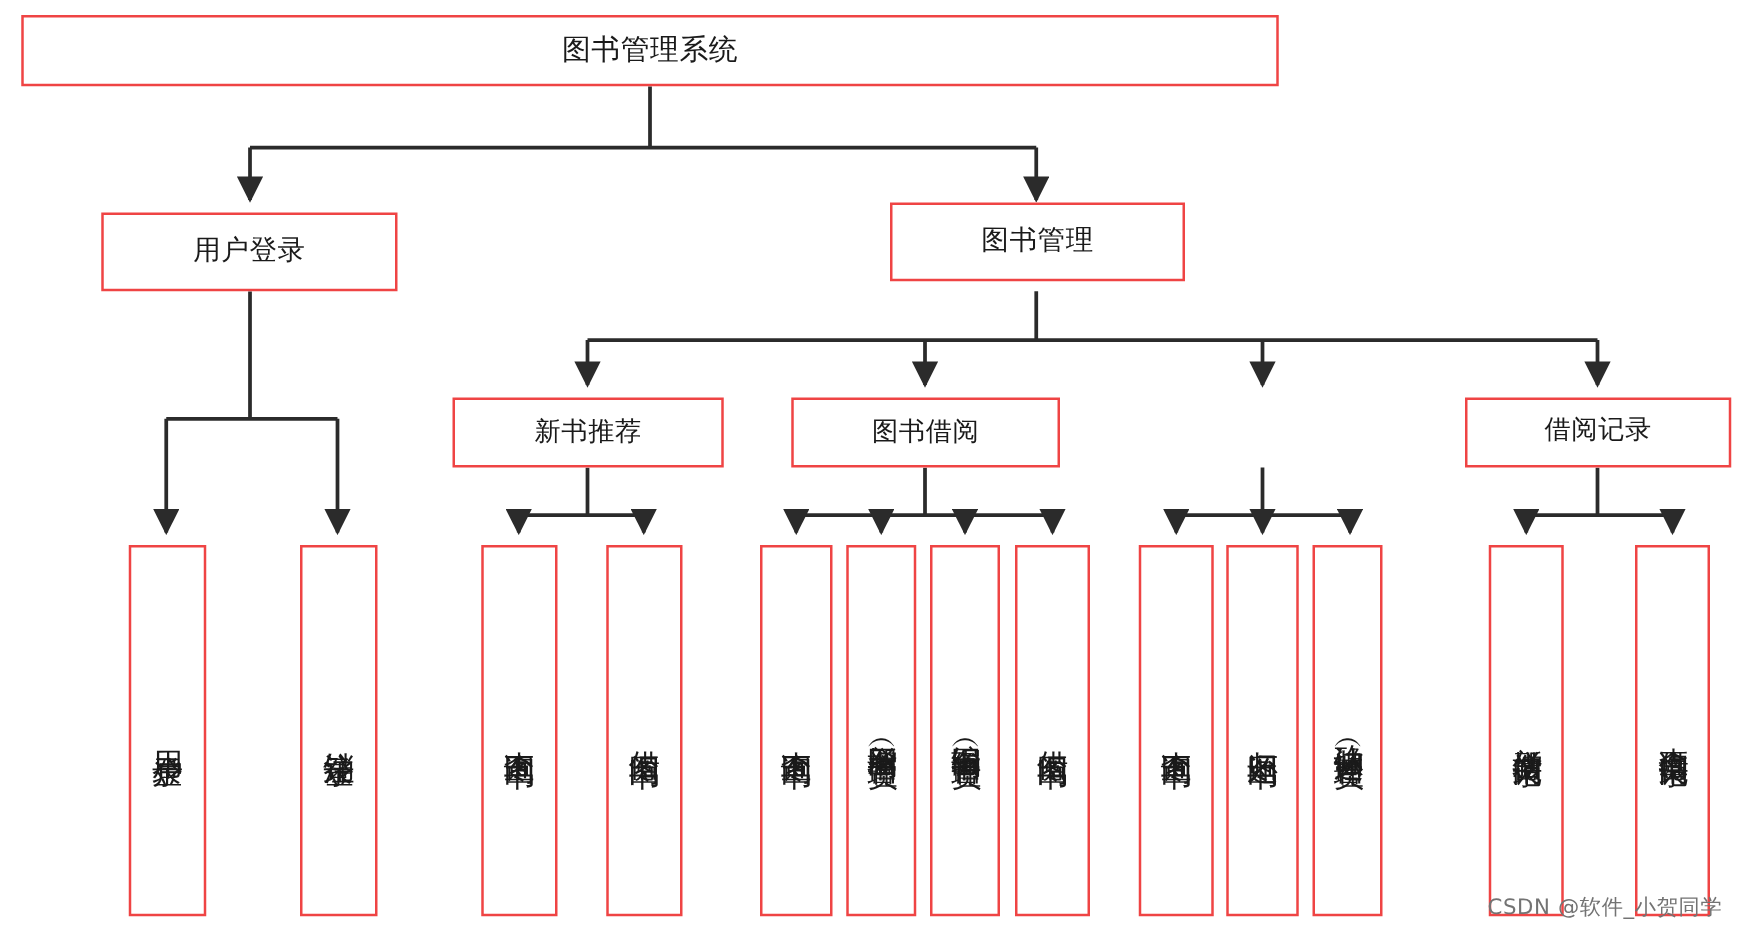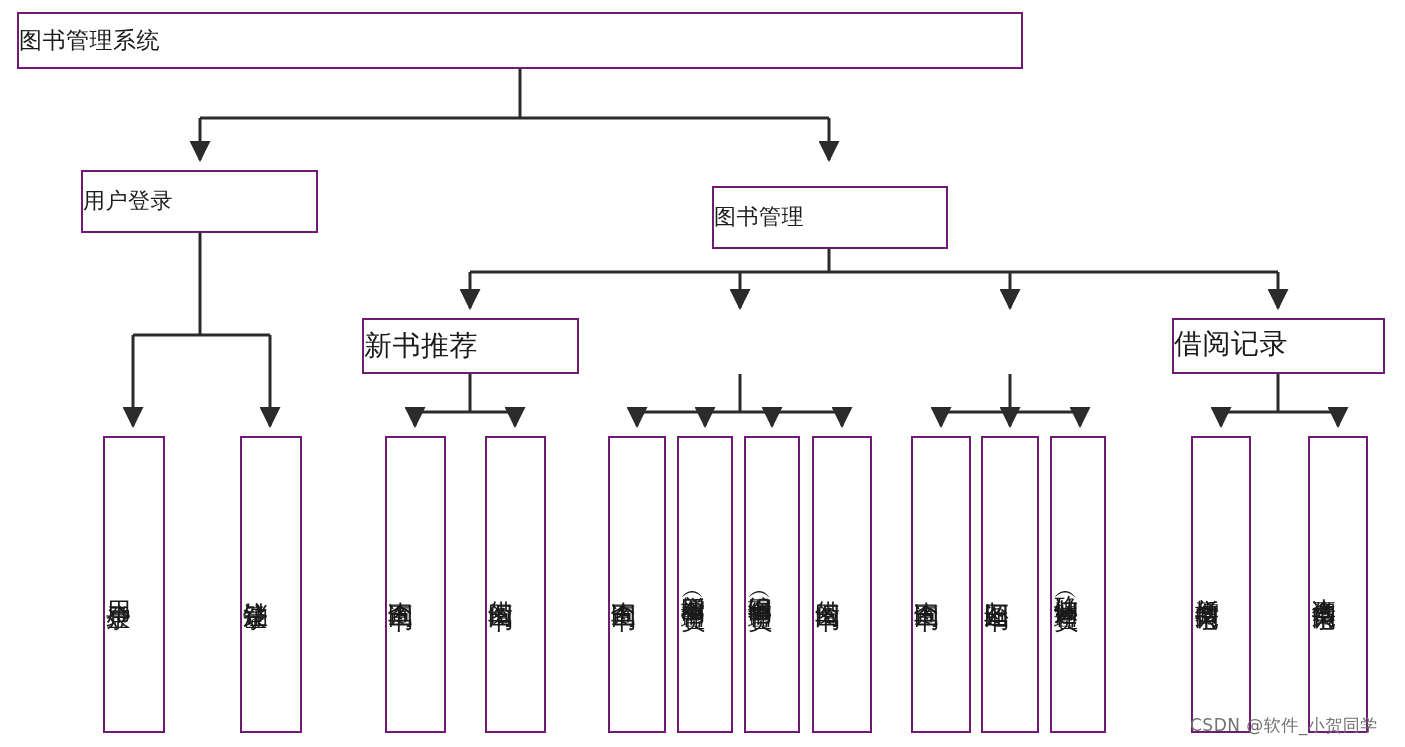--- a/index.html
+++ b/index.html
@@ -22,43 +22,43 @@
     left: 0;
     top: 0;
     width: 1405px;
     height: 747px;
     pointer-events: none;
   }
   .node {
     position: absolute;
     box-sizing: border-box;
     background: #ffffff;
-    border: 2px solid #701a75;
+    border: 2px solid #ef4444;
     display: flex;
     align-items: center;
-    justify-content: flex-start;
+    justify-content: center;
     color: #1a1a1a;
   }
   .node .lbl {
     display: block;
     text-align: center;
     line-height: 1.12;
     letter-spacing: 0.5px;
   }
   
   .node.root { left: 17px; top: 12px; width: 1006px; height: 57px; }
   .node.root .lbl { font-size: 23px; }
   
   .node.lvl1 { height: 63px; }
   .node.lvl1 .lbl { font-size: 22px; }
   #n-user-login  { left: 81px;  top: 170px; width: 237px; }
-  #n-book-manage { left: 712px; top: 186px; width: 236px; }
+  #n-book-manage { left: 712px; top: 162px; width: 236px; }
   
   .node.lvl2 { top: 318px; height: 56px; }
-  .node.lvl2 .lbl { font-size: 28px; }
+  .node.lvl2 .lbl { font-size: 21px; }
   #n-newbook  { left: 362px;  width: 217px; }
   #n-borrow   { left: 633px;  width: 215px; }
   #n-current  { left: 903px;  width: 215px; }
   #n-record   { left: 1172px; width: 213px; font-family: Liberation Mono, monospace; }
   
   .node.leaf {
     top: 436px;
     height: 297px;
     padding: 6px 0;
   }
@@ -144,20 +144,23 @@
   <div class="node lvl1" id="n-user-login">
     <span class="lbl">用户登录</span>
   </div>
   <div class="node lvl1" id="n-book-manage">
     <span class="lbl">图书管理</span>
   </div>
 
   <div class="node lvl2" id="n-newbook">
     <span class="lbl">新书推荐</span>
   </div>
+  <div class="node lvl2" id="n-borrow">
+    <span class="lbl">图书借阅</span>
+  </div>
   <div class="node lvl2" id="n-record">
     <span class="lbl">借阅记录</span>
   </div>
 
   <div class="node leaf" style="left:103px;width:62px;">
     <span class="lbl">用户登录</span>
   </div>
   <div class="node leaf" style="left:240px;width:62px;">
     <span class="lbl">注销登录</span>
   </div>

